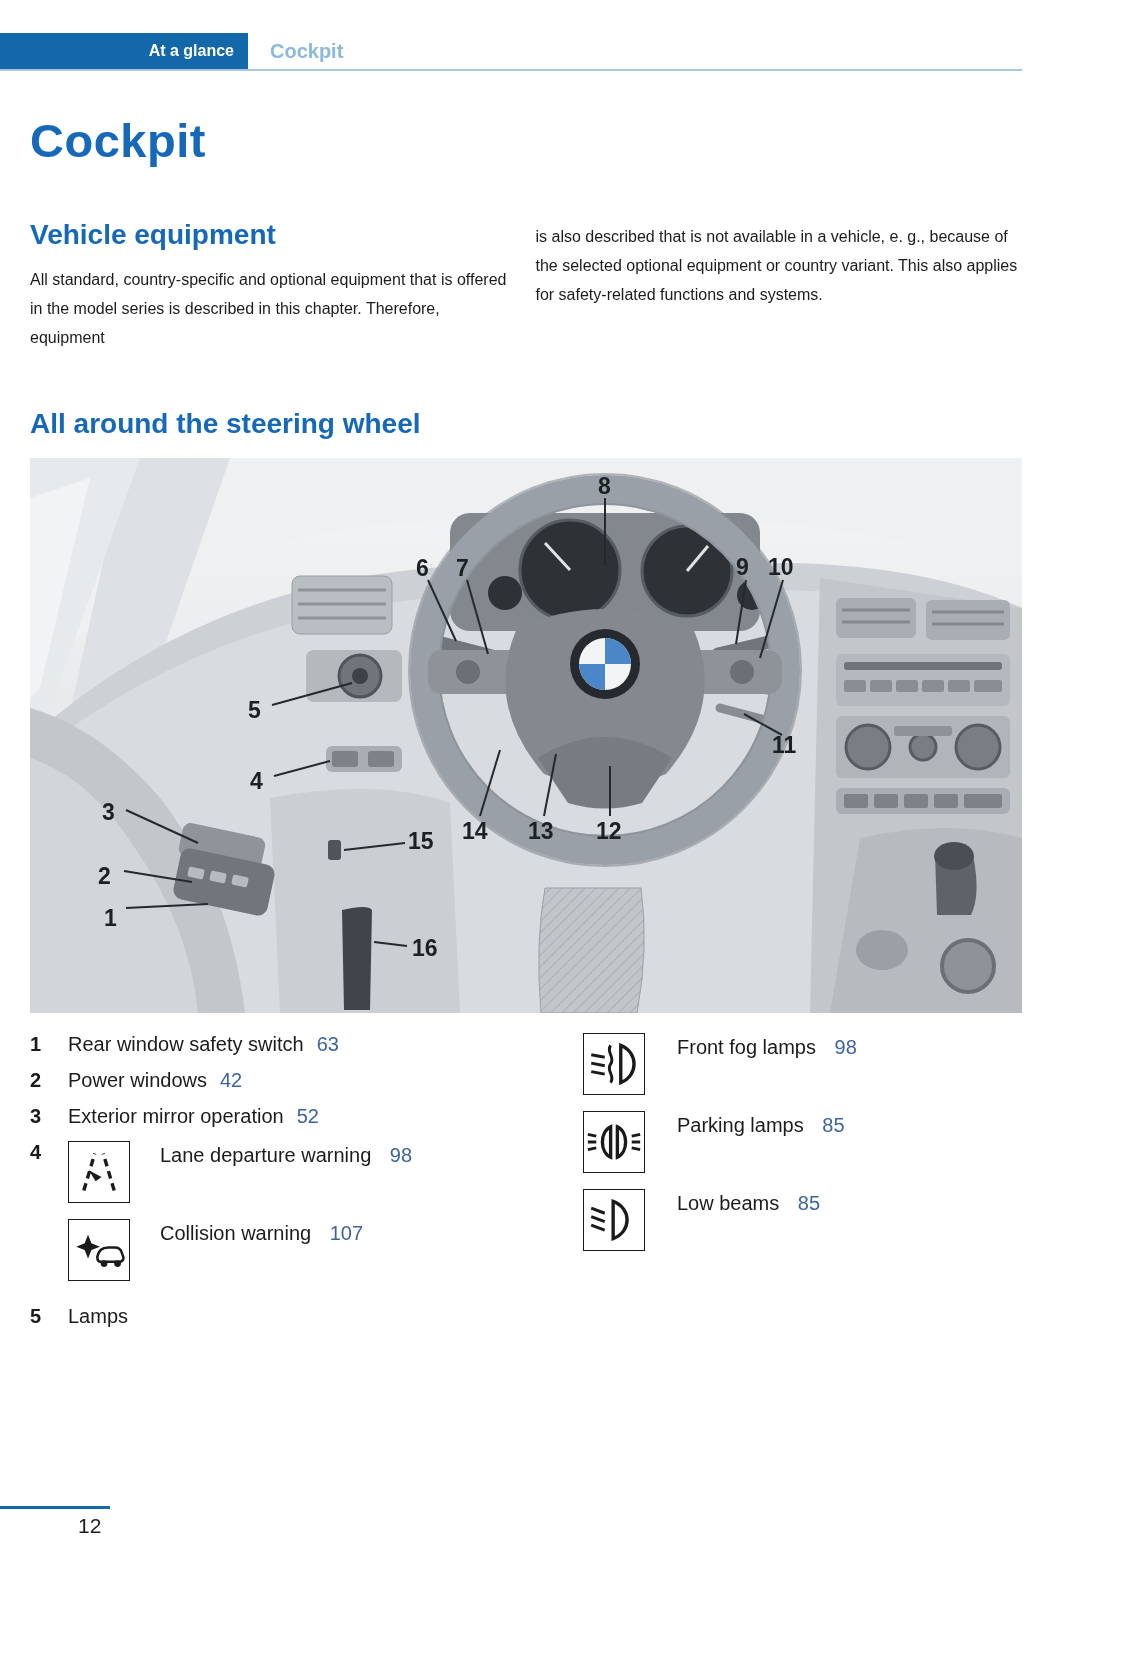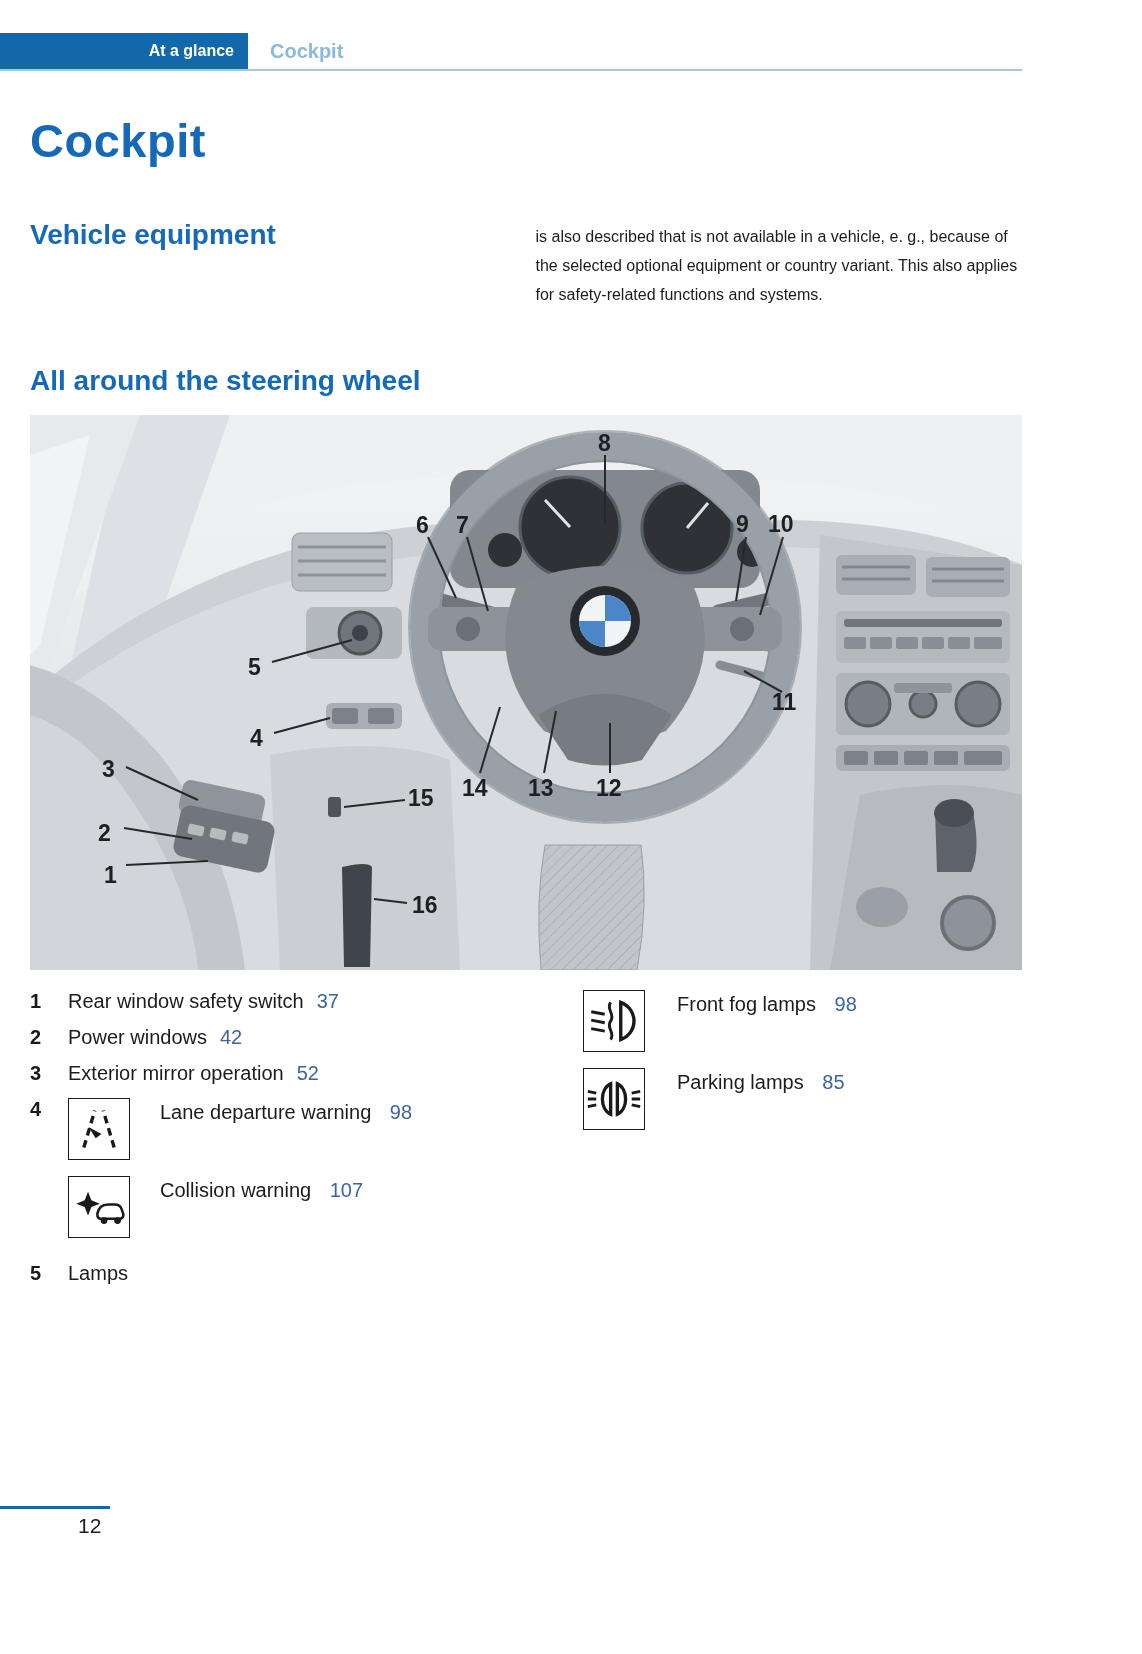--- a/index.html
+++ b/index.html
@@ -74,20 +74,21 @@
   <header class="topbar">
     <div class="tab-active">At a glance</div>
     <div class="tab-secondary">Cockpit</div>
   </header>
 
   <h1 class="title">Cockpit</h1>
 
   <section class="cols">
     <div class="col-left">
       <h2 class="sect">Vehicle equipment</h2>
+      <p class="body">All standard, country-specific and optional equipment that is offered in the model series is described in this chapter. Therefore, equipment</p>
     </div>
     <div class="col-right">
       <p class="body">is also described that is not available in a vehicle, e. g., because of the selected optional equipment or country variant. This also applies for safety-related functions and systems.</p>
     </div>
   </section>
 
   <h2 class="sect standalone">All around the steering wheel</h2>
 
   <div class="figure">
     <svg viewBox="0 0 992 555" width="992" height="555">
@@ -280,21 +281,21 @@
       </g>
     </svg>
   </div>
 
   <div class="legend">
     <div class="legend-left">
 
       <div class="lrow">
         <span class="lnum">1</span>
         <span class="llabel">Rear window safety switch</span>
-        <span class="lpage">37</span>
+        <span class="lpage">63</span>
       </div>
 
       <div class="lrow">
         <span class="lnum">2</span>
         <span class="llabel">Power windows</span>
         <span class="lpage">42</span>
       </div>
 
       <div class="lrow">
         <span class="lnum">3</span>
@@ -375,20 +376,36 @@
               <path d="M36 14 L36 50 C49 44 49 20 36 14 Z" stroke-width="4"></path>
             </g>
           </svg>
         </span>
         <div class="icon-text">
           <span class="llabel">Parking lamps</span>
           <span class="lpage">85</span>
         </div>
       </div>
 
+      <div class="lrow icon-row">
+        <span class="icon-box">
+          <svg viewBox="0 0 64 64" width="54" height="54">
+            <g stroke="#1a1a1a" stroke-width="3.5" fill="none">
+              <line x1="5" y1="18" x2="21" y2="24"></line>
+              <line x1="5" y1="28" x2="21" y2="34"></line>
+              <line x1="5" y1="38" x2="21" y2="44"></line>
+              <path d="M31 10 L31 54 C53 46 53 18 31 10 Z" stroke-width="4"></path>
+            </g>
+          </svg>
+        </span>
+        <div class="icon-text">
+          <span class="llabel">Low beams</span>
+          <span class="lpage">85</span>
+        </div>
+      </div>
 
     </div>
   </div>
 
   <div class="footer-rule"></div>
   <div class="page-number">12</div>
 
 </div>
 
 </body></html>

